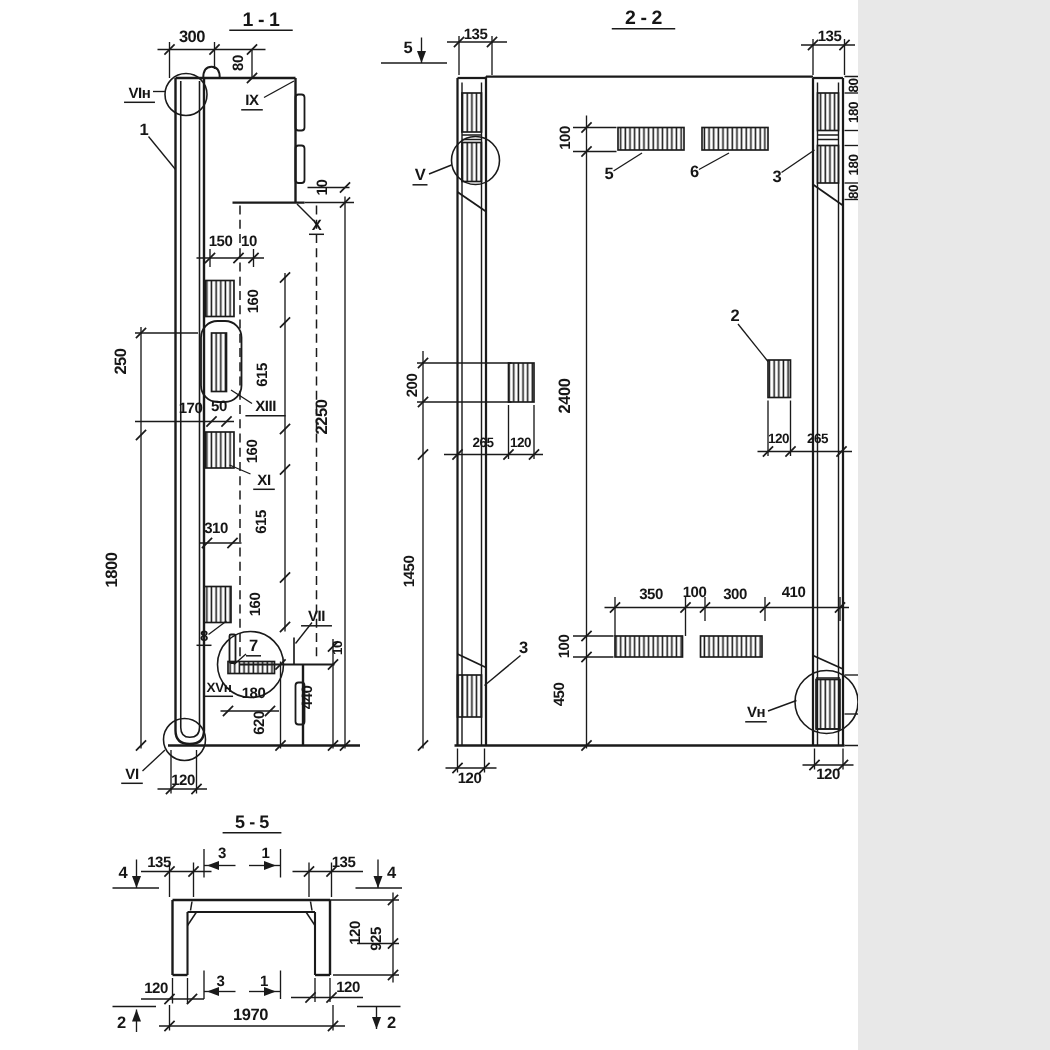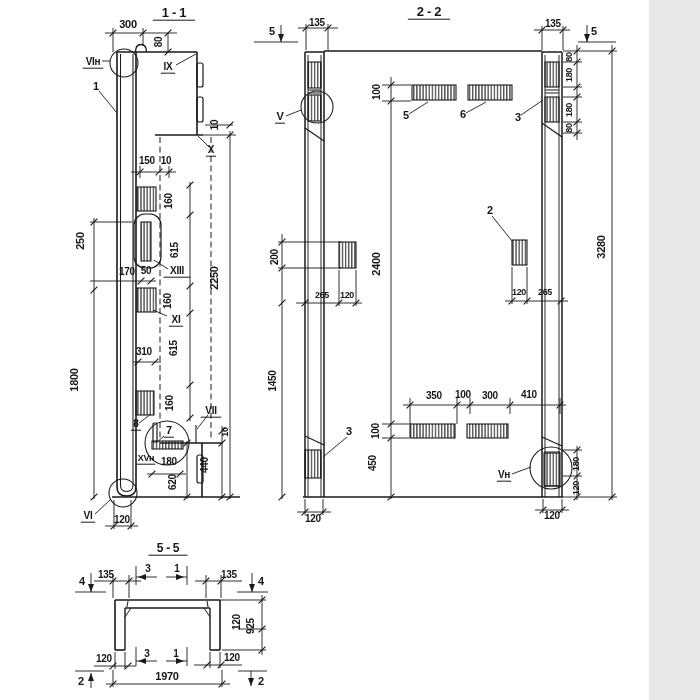--- a/index.html
+++ b/index.html
@@ -1,17 +1,17 @@
 <!DOCTYPE html>
 <html><head>
 <meta charset="utf-8">
 <style>
   html,body{margin:0;padding:0;background:#e8e8e8;}
   .sheet{
-    position:relative;width:649px;height:700px;background:#ffffff;
+    position:relative;width:572px;height:700px;background:#ffffff;
     font-family:"Liberation Sans", sans-serif;overflow:hidden;
   }
   svg{position:absolute;left:0;top:0;}
   text{fill:#161616;font-weight:600;letter-spacing:-0.3px;}
 </style>
 </head>
 <body>
 
 <div class="sheet">
   <svg id="cad" width="700" height="700" viewBox="0 0 700 700">

